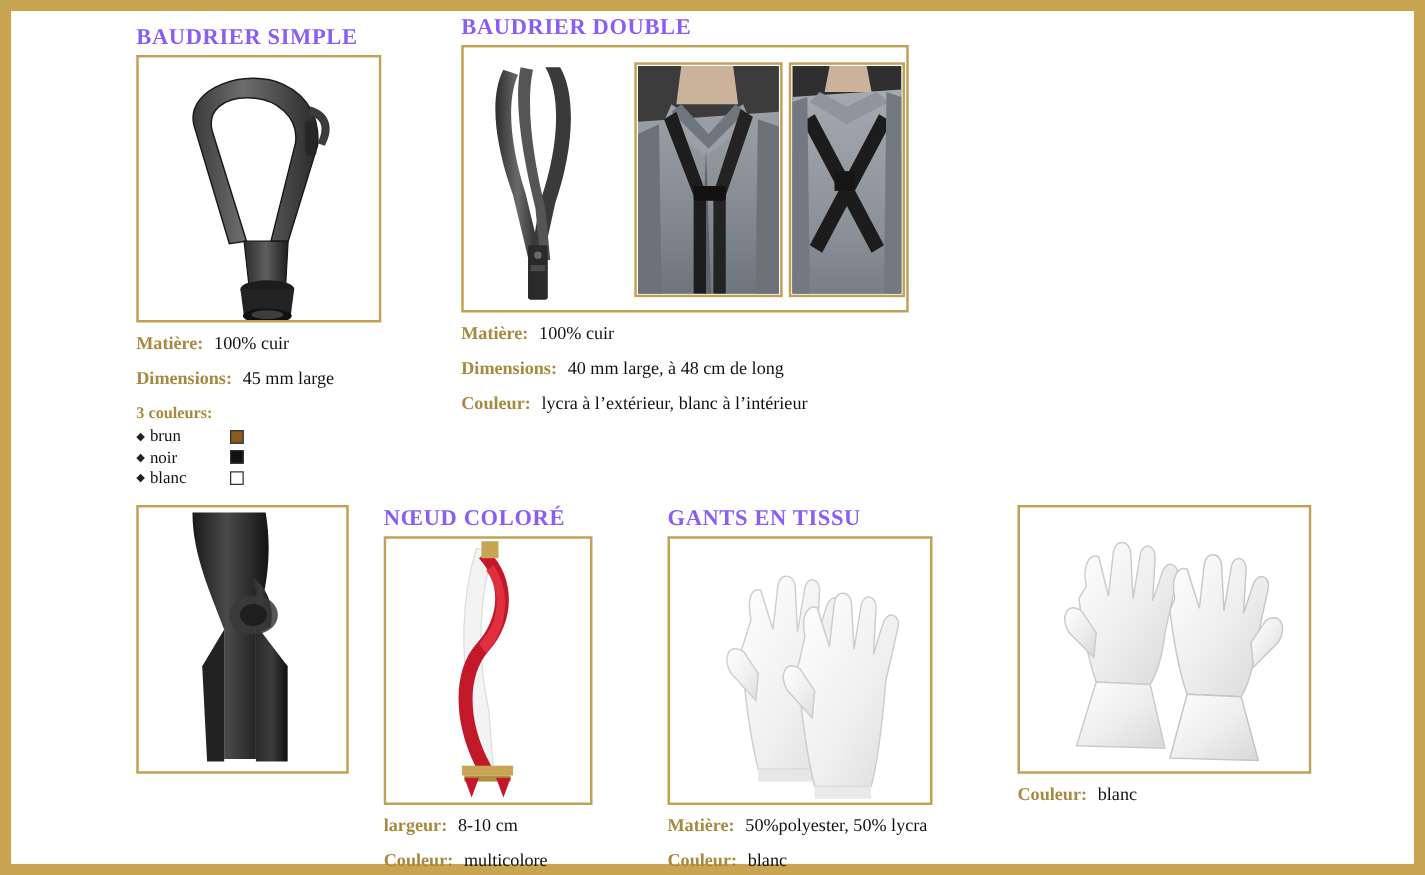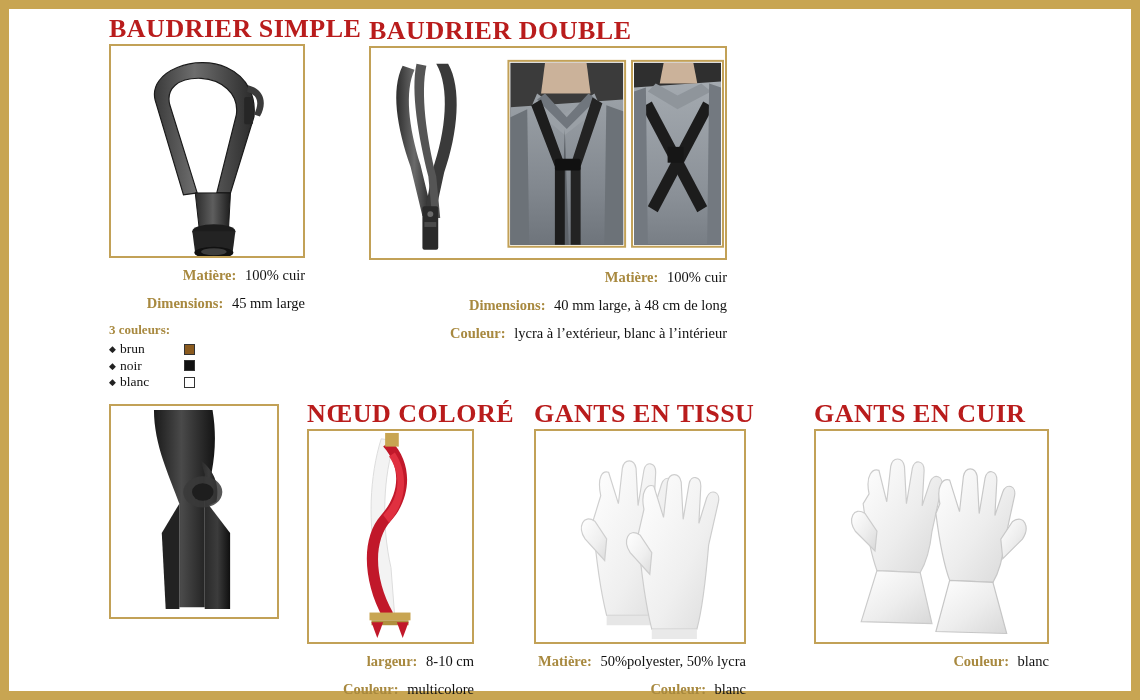--- a/index.html
+++ b/index.html
@@ -29,23 +29,23 @@
     background: #ffffff;
   }
 
   
   .block {
     position: absolute;
   }
   .block-title {
     font-family: "Liberation Serif", serif;
     font-weight: bold;
-    font-size: 26px;
+    font-size: 18px;
     letter-spacing: 0.5px;
-    color: #b91c1c;
+    color: #8b5cf6;
     text-transform: uppercase;
     white-space: nowrap;
     margin: 0 0 5px 0;
     line-height: 20px;
   }
   .frame {
     border: 2px solid #c2a157;
     background: #ffffff;
     box-sizing: border-box;
     position: relative;
@@ -53,21 +53,20 @@
   }
   .specs {
     margin-top: 8px;
   }
   .spec-row {
     font-size: 14.5px;
     line-height: 19px;
     color: #141414;
     margin-bottom: 9px;
     white-space: nowrap;
-    text-align: right;
   }
   .spec-key {
     font-weight: bold;
     color: #a8893f;
     margin-right: 5px;
   }
   .spec-val {
     color: #111111;
   }
   .colors-head {
@@ -104,21 +103,21 @@
   
   .art {
     position: absolute;
     left: 0; top: 0; right: 0; bottom: 0;
   }
 
   
   #blk-baudrier-simple { left: 100px; top: 10px; width: 196px; }
   #img-baudrier-simple { width: 196px; height: 214px; }
 
-  #blk-baudrier-double { left: 360px; top: 12px; width: 358px; }
+  #blk-baudrier-double { left: 360px; top: 2px; width: 358px; }
   #img-baudrier-double { width: 358px; height: 214px; }
 
   #blk-noeud-deuil { left: 100px; top: 395px; width: 170px; }
   #img-noeud-deuil { width: 170px; height: 215px; }
 
   #blk-noeud-colore { left: 298px; top: 395px; width: 167px; }
   #img-noeud-colore { width: 167px; height: 215px; }
 
   #blk-gants-tissu { left: 525px; top: 395px; width: 212px; }
   #img-gants-tissu { width: 212px; height: 215px; }
@@ -377,21 +376,20 @@
         <span class="spec-val">50%polyester, 50% lycra</span>
       </div>
       <div class="spec-row">
         <span class="spec-key">Couleur:</span>
         <span class="spec-val">blanc</span>
       </div>
     </div>
   </div>
 
   <div class="block" id="blk-gants-cuir">
-    <div class="block-title">GANTS EN CUIR</div>
     <div class="frame" id="img-gants-cuir">
       <svg class="art" viewBox="0 0 235 215" preserveAspectRatio="none">
         <defs>
           <linearGradient id="lg3" x1="0" y1="0" x2="1" y2="1">
             <stop offset="0%" stop-color="#ffffff"></stop>
             <stop offset="55%" stop-color="#ededed"></stop>
             <stop offset="100%" stop-color="#d8d8d8"></stop>
           </linearGradient>
         </defs>
         <rect x="0" y="0" width="235" height="215" fill="#ffffff"></rect>

